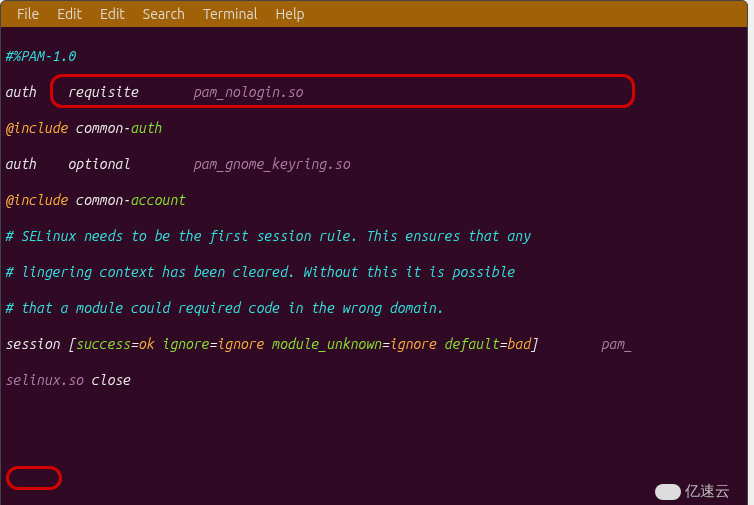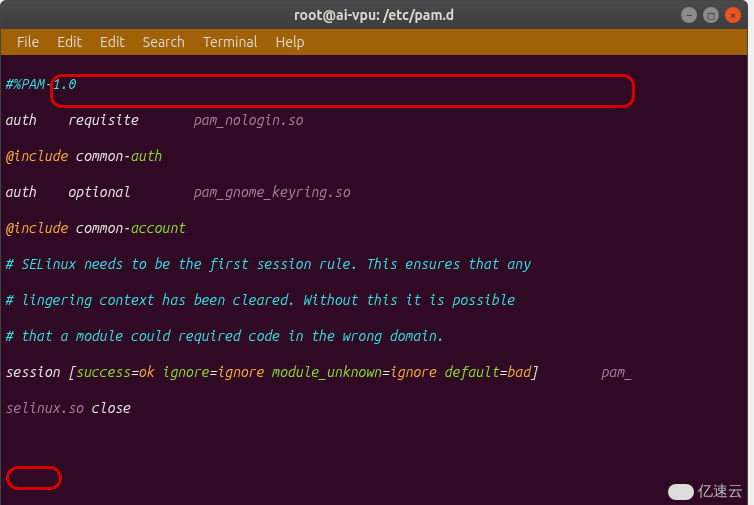--- a/index.html
+++ b/index.html
@@ -85,48 +85,40 @@
     .hl1, .hl2 {
       position: absolute;
       border: 3px solid #d40000;
       border-radius: 12px;
       pointer-events: none;
     }
     .hl1 { left: 50px; top: 74px; width: 585px; height: 34px; }
     .hl2 { left: 6px; top: 466px; width: 56px; height: 24px; }
     .watermark {
       position: absolute;
-      right: 11px;
+      right: 24px;
       bottom: 4px;
       font-family: sans-serif;
       font-size: 15px;
       color: #bbb;
       display: flex;
       align-items: center;
       gap: 4px;
     }
     .watermark .cloud {
       width: 26px; height: 16px;
       border-radius: 10px;
       background: #ddd;
       position: relative;
     }
   </style>
 </head>
 <body>
 
 <div class="window">
-  <div class="titlebar">
-    <span class="titlebar-text">root@ai-vpu: /etc/pam.d</span>
-    <div class="window-controls">
-      <div class="ctrl ctrl-min">−</div>
-      <div class="ctrl ctrl-max">□</div>
-      <div class="ctrl ctrl-close">×</div>
-    </div>
-  </div>
   <div class="menubar">
     <span class="menu-item">File</span>
     <span class="menu-item">Edit</span>
     <span class="menu-item">Edit</span>
     <span class="menu-item">Search</span>
     <span class="menu-item">Terminal</span>
     <span class="menu-item">Help</span>
   </div>
   <div class="terminal">
 <span class="line"><span class="c-cyan">#%PAM-1.0</span></span>

